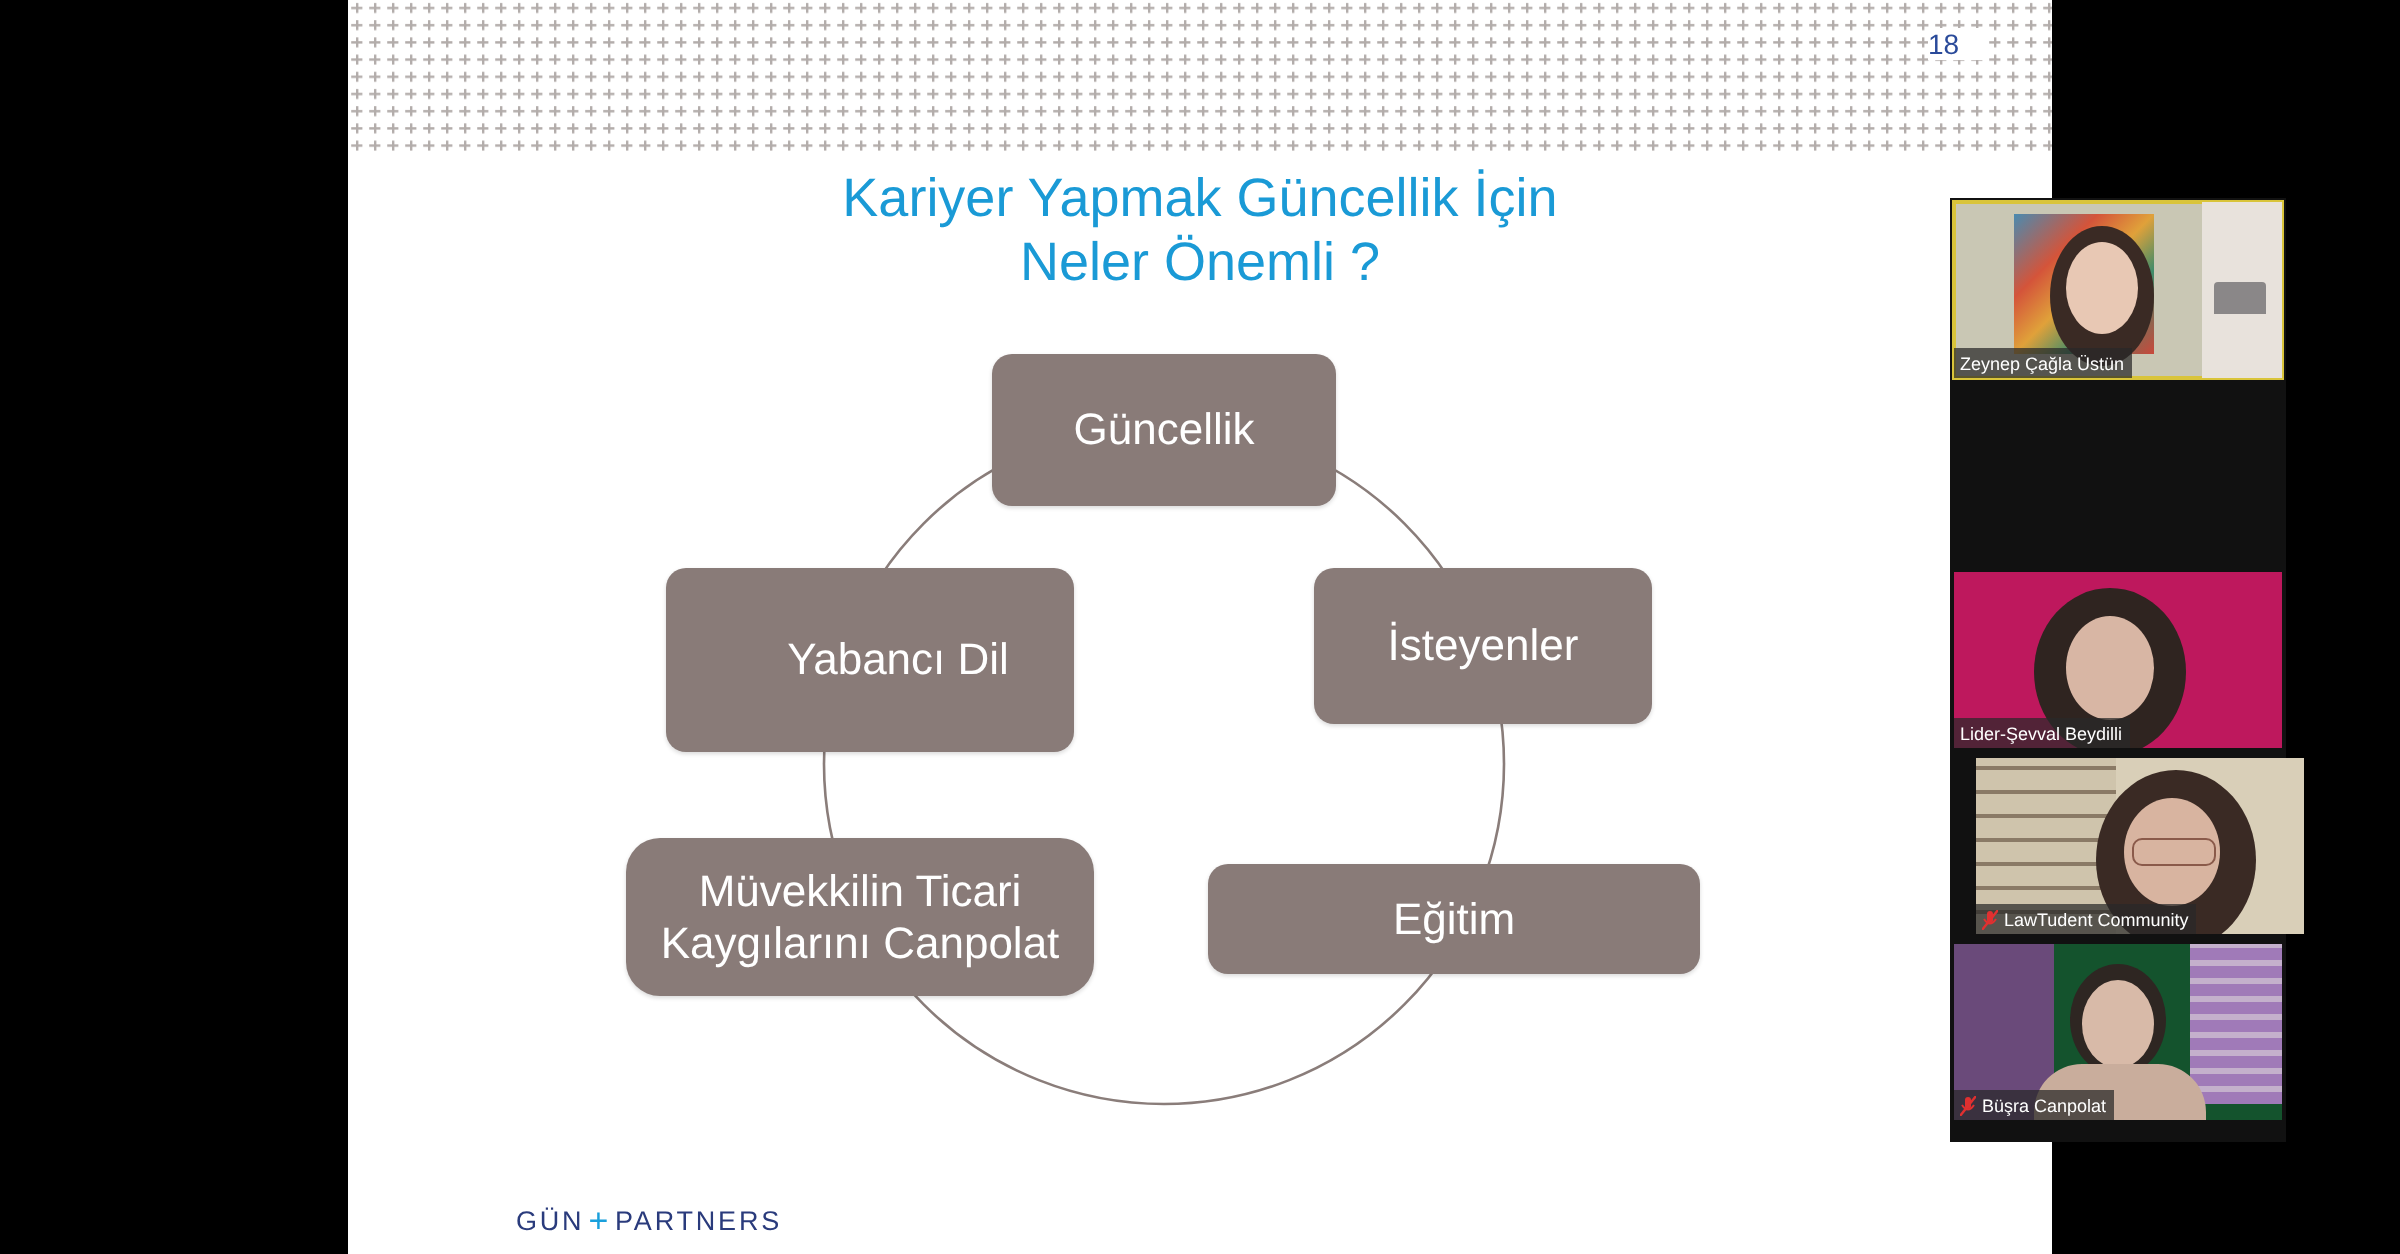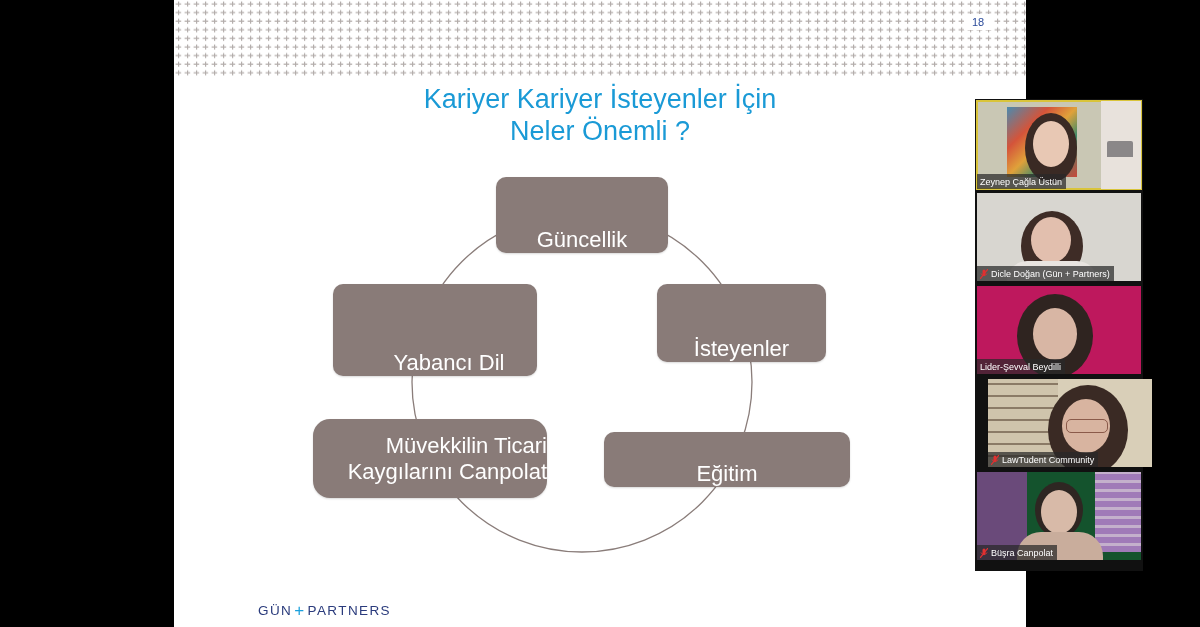--- a/index.html
+++ b/index.html
@@ -1,23 +1,23 @@
 <!DOCTYPE html>
 <html><head>
   <meta charset="utf-8">
   <style>
     html, body { margin:0; padding:0; }
     body { width:1200px; height:627px; background:#000; position:relative; overflow:hidden; font-family:"Liberation Sans", sans-serif; }
     .slide { position:absolute; left:174px; top:0; width:852px; height:627px; background:#fff; overflow:hidden; }
     .plus-layer { position:absolute; left:0; top:0; width:852px; height:78px; background-repeat:repeat; }
-    .page-num { position:absolute; left:790px; top:14px; width:28px; height:16px; background:#fff; color:#2a4a9a; font-size:11px; text-align:center; line-height:16px; }
+    .page-num { position:absolute; left:790px; top:14px; width:28px; height:16px; background:#fff; color:#2a4a9a; font-size:14px; line-height:16px; }
     .title { position:absolute; left:0; width:852px; text-align:center; color:#1a9ad6; font-size:27px; line-height:32px; top:83px; }
     .title .l2 { display:block; }
     .diagram { position:absolute; left:0; top:0; width:852px; height:627px; }
-    .box { position:absolute; background:#897b78; border-radius:10px; color:#fff; display:flex; align-items:flex-end; justify-content:center; text-align:center; font-size:22px; line-height:26px; box-shadow:0 1px 2px rgba(0,0,0,0.15); }
+    .box { position:absolute; background:#897b78; border-radius:10px; color:#fff; display:flex; align-items:center; justify-content:center; text-align:center; font-size:22px; line-height:26px; box-shadow:0 1px 2px rgba(0,0,0,0.15); }
     .logo { position:absolute; left:84px; top:600px; font-size:13.5px; letter-spacing:1.4px; color:#2a3b7c; }
     .logo .plus { color:#1aa0dc; font-size:17px; margin:0 2px; position:relative; top:1px; }
     .gallery { position:absolute; left:975px; top:99px; width:168px; height:472px; background:#111; }
     .tile { position:absolute; left:2px; width:164px; height:88px; overflow:hidden; background:#555; }
     .tile.active { outline:2px solid #d9c43a; outline-offset:-1px; }
     .name-bar { position:absolute; left:0; bottom:0; height:14px; background:rgba(40,40,40,0.72); color:#fff; font-size:9px; line-height:14px; padding:1px 4px 0 3px; white-space:nowrap; display:flex; align-items:center; gap:3px; }
     .mic-off { width:8px; height:10px; position:relative; display:inline-block; }
     .person { position:absolute; border-radius:50%; }
   </style>
 </head>
@@ -29,21 +29,21 @@
       <pattern id="plus" x="0" y="0" width="9" height="8.6" patternUnits="userSpaceOnUse">
         <rect x="4" y="1.5" width="1.2" height="5" fill="#b3adab"></rect>
         <rect x="1.6" y="3.4" width="5.6" height="1.2" fill="#b3adab"></rect>
       </pattern>
     </defs>
     <rect x="0" y="0" width="852" height="78" fill="url(#plus)"></rect>
   </svg>
   <div class="page-num">18</div>
 
   <div class="title">
-    <span class="l2">Kariyer Kariyer İsteyenler İçin</span>
+    <span class="l2">Kariyer Yapmak Güncellik İçin</span>
     <span class="l2">Neler Önemli ?</span>
   </div>
 
   <svg class="diagram" width="852" height="627">
     <circle cx="408" cy="382" r="170" fill="none" stroke="#8a7d7a" stroke-width="1.3"></circle>
   </svg>
 
   <div class="box" style="left:322px; top:177px; width:172px; height:76px;">
     <span>Güncellik</span>
   </div>
@@ -72,33 +72,20 @@
     <div style="position:absolute; left:30px; top:6px; width:70px; height:70px; background:linear-gradient(135deg,#4a8bb0,#d4543a 30%,#e0a13a 50%,#3f8c6a 70%,#c9483b);"></div>
     <div style="position:absolute; right:0; top:0; width:40px; height:88px; background:#e8e2dc;"></div>
     <div style="position:absolute; left:130px; top:40px; width:26px; height:16px; background:#8a8788; border-radius:2px 2px 0 0;"></div>
     <div class="person" style="left:48px; top:12px; width:52px; height:70px; background:#3a2a24;"></div>
     <div class="person" style="left:56px; top:20px; width:36px; height:46px; background:#e8c8b4;"></div>
     <div class="name-bar">
       <span>Zeynep Çağla Üstün</span>
     </div>
   </div>
 
-  <div class="tile" style="top:94px; background:#d8d6d0;">
-    <div class="person" style="left:44px; top:18px; width:62px; height:70px; background:#3e2c26;"></div>
-    <div class="person" style="left:54px; top:24px; width:40px; height:46px; background:#e2bfae;"></div>
-    <div style="position:absolute; left:30px; top:68px; width:90px; height:20px; background:#e8e4e0; border-radius:20px 20px 0 0;"></div>
-    <div class="name-bar">
-      <svg class="mic-off" width="8" height="10" viewBox="0 0 8 10">
-          <rect x="2.5" y="0.5" width="3" height="6" rx="1.5" fill="#e03030"></rect>
-          <path d="M1 4.5 Q4 9 7 4.5" stroke="#e03030" fill="none" stroke-width="1"></path>
-          <line x1="0" y1="10" x2="8" y2="0" stroke="#e03030" stroke-width="1.2"></line>
-        </svg>
-      <span>Dicle Doğan (Gün + Partners)</span>
-    </div>
-  </div>
 
   <div class="tile" style="top:187px; background:#be185d;">
     <div class="person" style="left:40px; top:8px; width:76px; height:84px; background:#2f2420;"></div>
     <div class="person" style="left:56px; top:22px; width:44px; height:52px; background:#d8b6a4;"></div>
     <div class="name-bar">
       <span>Lider-Şevval Beydilli</span>
     </div>
   </div>
 
   <div class="tile" style="top:280px; background:#d9cfb8;margin-left:11px;">

